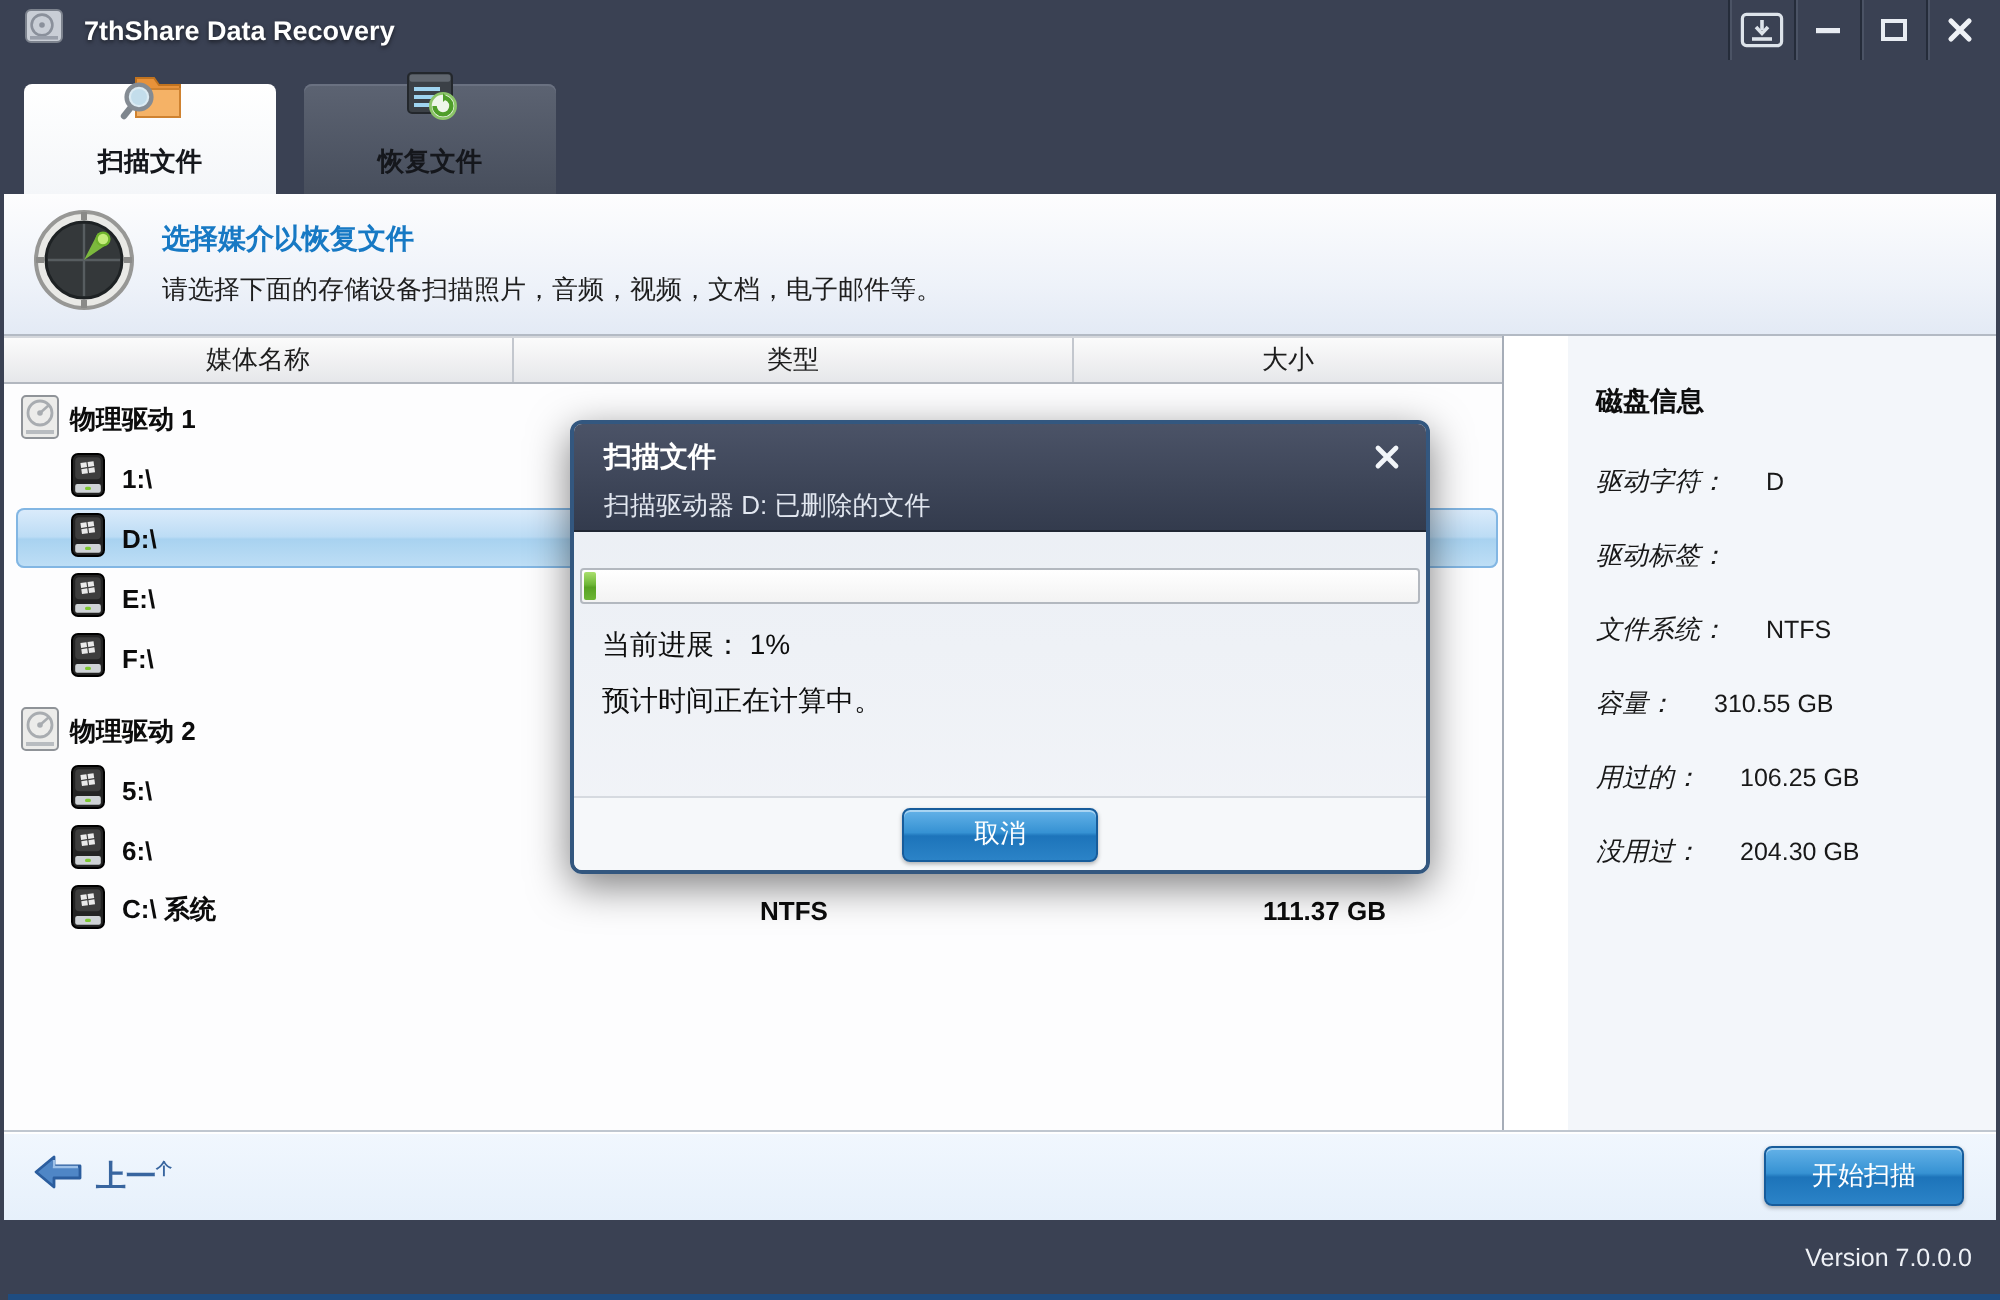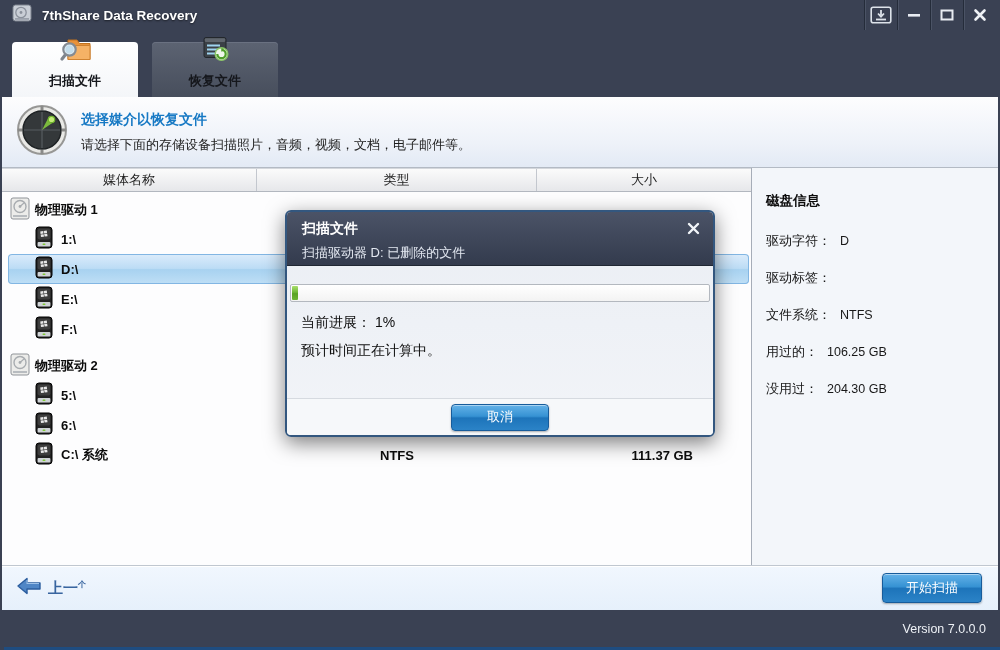--- a/index.html
+++ b/index.html
@@ -25,21 +25,21 @@
 
   
   .content { position:absolute; top:97px; left:2px; right:2px; bottom:40px; background:#ffffff;
              display:flex; flex-direction:column; }
 
   .header-strip { height:71px; background:linear-gradient(180deg,#fdfdfe 0%,#eef2f9 65%,#e3eaf5 100%);
                   border-bottom:1px solid #b3bac4; display:flex; align-items:center; padding:0 14px; gap:13px; }
   .header-title { color:#1779c4; font-weight:bold; font-size:14px; margin-bottom:7px; }
   .header-subtitle { color:#1e1e1e; font-size:13px; }
 
-  .main { flex:1; display:flex; min-height:0; }
+  .main { flex:1; display:flex; min-height:0;gap:32px; }
   .list-area { width:750px; border-right:1px solid #a6adb8; display:flex; flex-direction:column; background:#fdfdfe; }
 
   .table-header { height:24px; display:flex; background:linear-gradient(180deg,#fbfbfb,#e6e7ea);
                   border-top:1px solid #d4d7dc; border-bottom:1px solid #b2b7bf; }
   .th { display:flex; align-items:center; justify-content:center; font-size:13px; color:#1d1d1d; }
   .th-media { width:255px; border-right:1px solid #c3c7ce; }
   .th-type { width:280px; border-right:1px solid #c3c7ce; }
   .th-size { flex:1; }
 
   .tree { flex:1; padding-top:4px; }
@@ -49,21 +49,21 @@
   .drive-row.selected { background:linear-gradient(180deg,#dcecfb 0%,#bcdcf5 48%,#a8d2f0 52%,#bfdff6 100%);
                         box-shadow:inset 0 0 0 1px #82b6e3; border-radius:4px;
                         margin-left:6px; margin-right:2px; padding-left:27px; }
   .tree-gap { height:8px; }
   .cell-type { position:absolute; left:255px; width:280px; text-align:center; }
   .cell-size { position:absolute; left:481px; width:210px; text-align:right; }
 
   .side-panel { flex:1; background:#f3f6fa; padding:24px 10px 0 14px; }
   .panel-title { font-weight:bold; font-size:13.5px; color:#0d0d0d; margin-bottom:21px; }
   .field { height:20px; margin-bottom:17px; font-size:13px; color:#181818; display:flex; align-items:center; }
-  .field .flabel { margin-right:9px; }
+  .field .flabel { margin-right:20px;font-style:italic; }
   .field .fvalue { font-size:12.5px; }
 
   .bottom-bar { height:45px; background:linear-gradient(180deg,#f1f7fe 0%,#e6f0fb 100%);
                 border-top:1px solid #c0c7d0; box-shadow:inset 0 1px 0 #ffffff;
                 display:flex; align-items:center; justify-content:space-between; padding:0 16px 0 14px;text-align:right; }
   .back { display:flex; align-items:center; gap:6px; cursor:default; }
   .back-label { color:#38659f; font-size:15px; font-weight:bold; }
   .back-small { font-size:8px; vertical-align:top; }
 
   .blue-btn { border-radius:4px; color:#ffffff; font-weight:normal; font-size:13px;
@@ -385,20 +385,24 @@
         </div>
         <div class="field">
           <span class="flabel">驱动标签：</span>
           <span class="fvalue"></span>
         </div>
         <div class="field">
           <span class="flabel">文件系统：</span>
           <span class="fvalue">NTFS</span>
         </div>
         <div class="field">
+          <span class="flabel">容量：</span>
+          <span class="fvalue">310.55 GB</span>
+        </div>
+        <div class="field">
           <span class="flabel">用过的：</span>
           <span class="fvalue">106.25 GB</span>
         </div>
         <div class="field">
           <span class="flabel">没用过：</span>
           <span class="fvalue">204.30 GB</span>
         </div>
       </div>
     </div>
 

